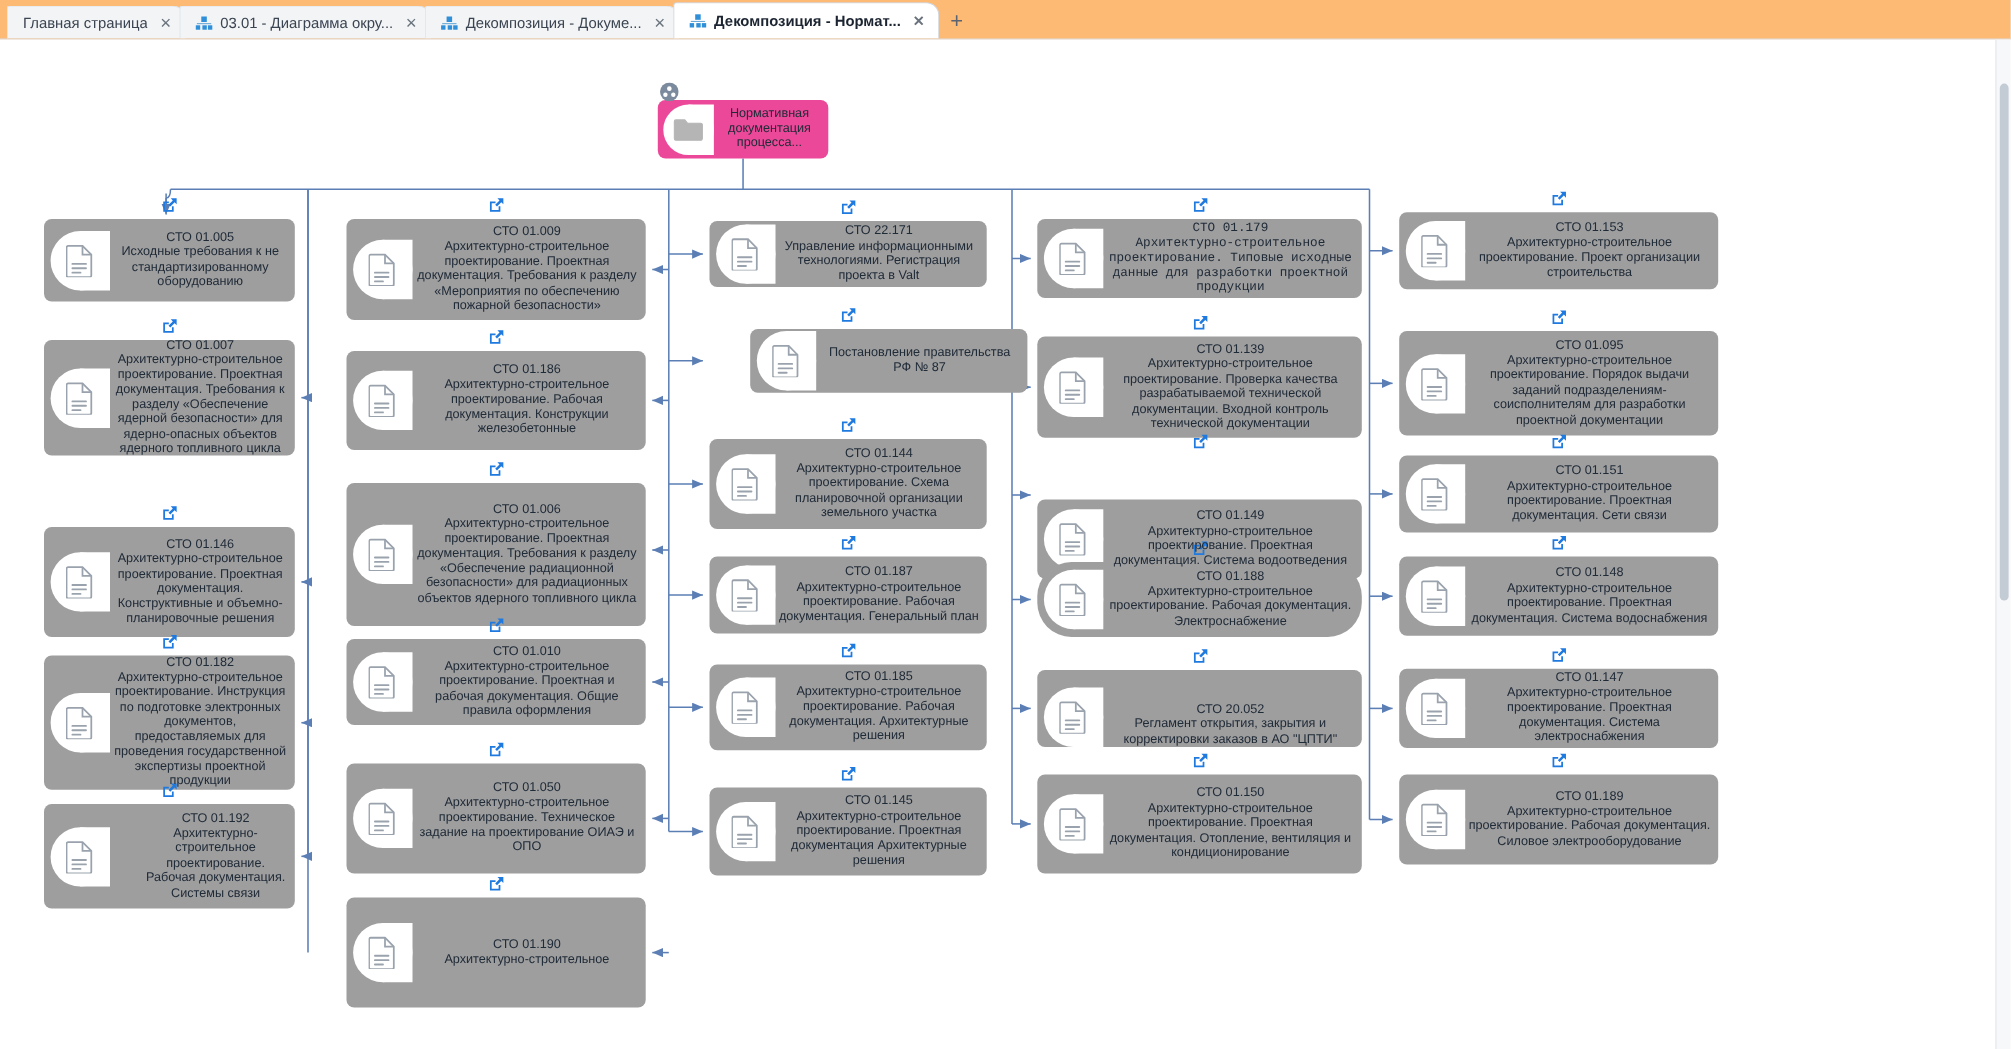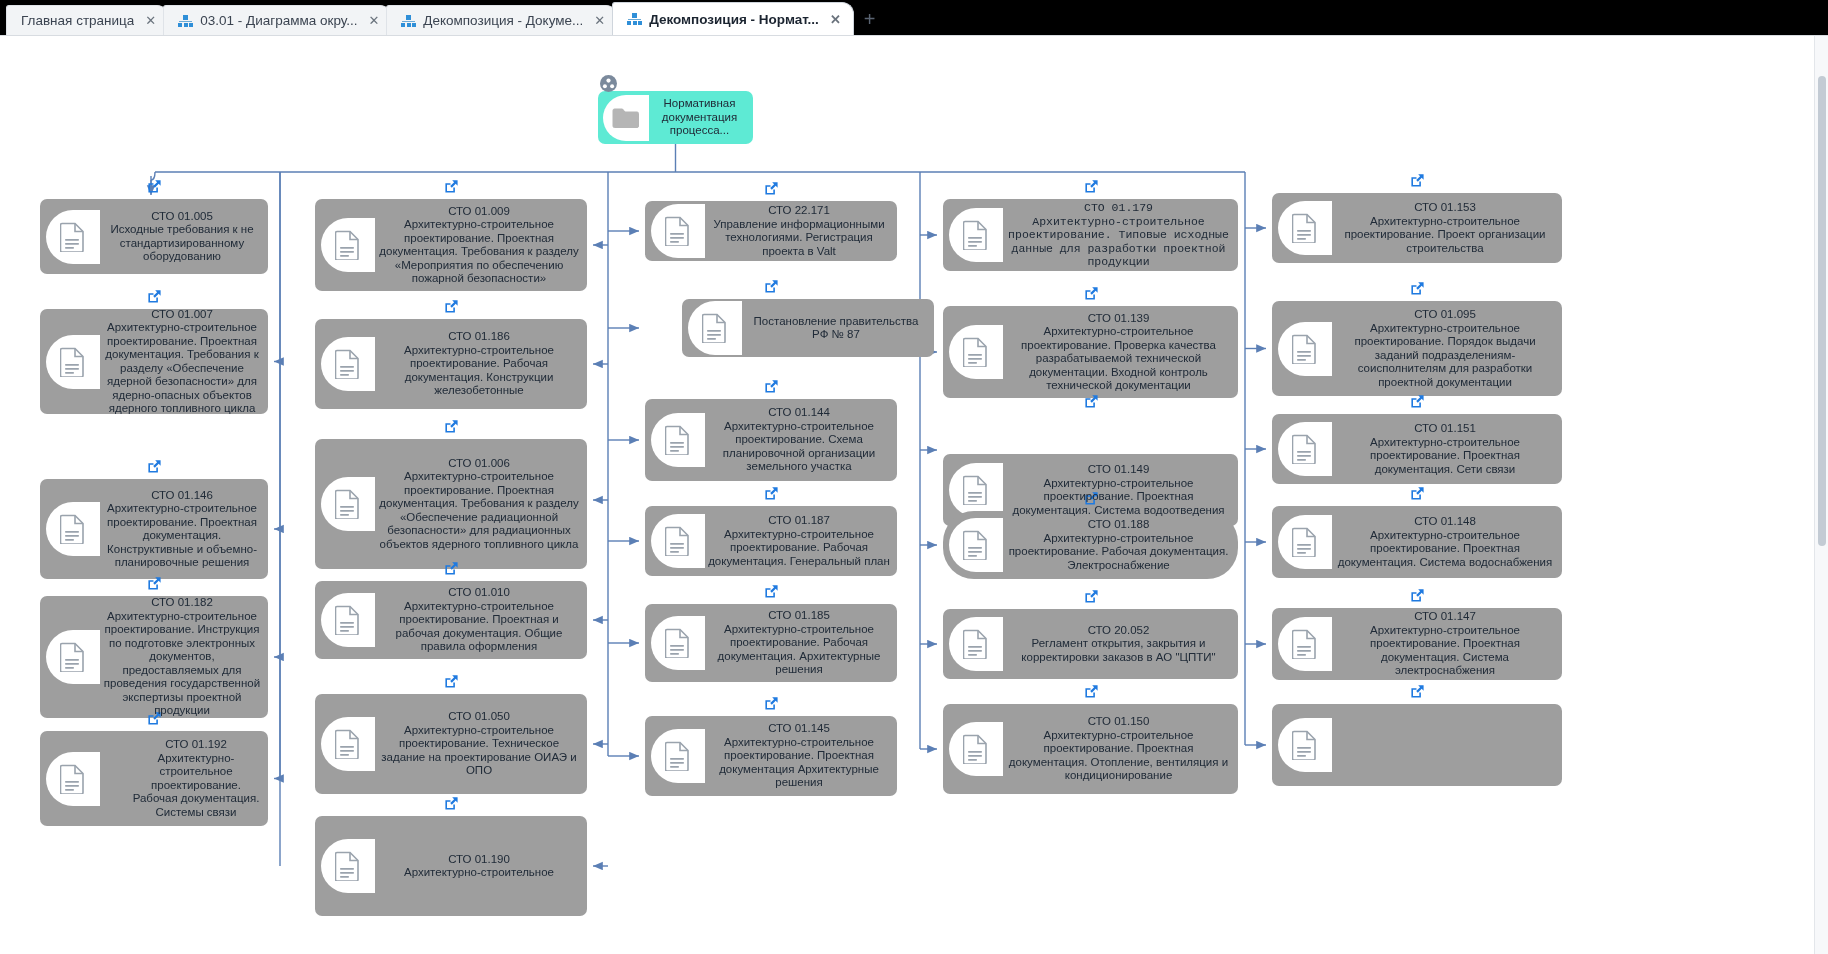--- a/index.html
+++ b/index.html
@@ -7,21 +7,21 @@
     width: 1828px; height: 954px;
     overflow: hidden;
     background: #ffffff;
     font-family: "Liberation Sans", sans-serif;
   }
 
   
   .tabbar {
     position: relative;
     height: 36px;
-    background: #000000;
+    background: #fdba74;
     border-bottom: 1px solid #d8dce1;
     display: flex;
     align-items: flex-end;
     padding-left: 6px;
     overflow: hidden;
   }
   .tab {
     position: relative;
     height: 30px;
     display: flex;
@@ -119,21 +119,21 @@
     width: calc(100% - 68px);
     text-align: center;
     font-size: 11.5px;
     line-height: 13.5px;
     color: #202b38;
     overflow: hidden;
   }
   .node .ntitle { display: block; }
 
   
-  .node.root { background: #5eead4; }
+  .node.root { background: #ec4899; }
   .node.root .disc { width: 46px; height: 46px; left: 5px; border-radius: 50% 0 0 50%; }
   .node.root .disc::after { left: 23px; width: 23px; height: 46px; border-radius: 0 23px 23px 0; }
   .node.root .ntext { margin-left: 54px; width: calc(100% - 60px); }
 
   
   .extlink {
     position: absolute;
     width: 15px; height: 15px;
     cursor: default;
   }
@@ -606,21 +606,21 @@
     <rect x="5" y="21" width="14" height="1.7" rx=".8" fill="#9aa3ad"></rect>
     <rect x="5" y="25" width="9" height="1.7" rx=".8" fill="#9aa3ad"></rect>
   </svg>
         </div>
         <div class="ntext"><span class="ntitle">СТО 01.188</span>Архитектурно-строительное проектирование. Рабочая документация. Электроснабжение</div>
       </div>
       <div class="extlink" style="left: 1083.5px; top: 455px;"><svg width="15" height="15" viewBox="0 0 15 15">
     <path d="M1.4 4.2h5.1v1.6H3V12h6.3V8.6h1.6v5H1.4z" fill="#1f7ae0"></path>
     <path d="M8.2 1.3h5.4v5.4l-1.9-1.9-3.9 3.9-1.6-1.6 3.9-3.9z" fill="#1f7ae0"></path>
   </svg></div>
-      <div class="node" style="left: 943px; top: 573px; width: 295px; height: 70px;">
+      <div class="node" style="left: 943px; top: 573px; width: 295px; height: 70px; align-items: flex-end;">
         <div class="disc">
           <svg width="26" height="30" viewBox="0 0 26 30" fill="none">
     <path d="M2 1.5h13l8 8v19a1.5 1.5 0 0 1-1.5 1.5H2A1.5 1.5 0 0 1 .5 28.5V3A1.5 1.5 0 0 1 2 1.5z" stroke="#9aa3ad" stroke-width="1.6" fill="#fff"></path>
     <path d="M15 1.5V9.5h8" stroke="#9aa3ad" stroke-width="1.6" fill="none"></path>
     <rect x="5" y="17" width="14" height="1.7" rx=".8" fill="#9aa3ad"></rect>
     <rect x="5" y="21" width="14" height="1.7" rx=".8" fill="#9aa3ad"></rect>
     <rect x="5" y="25" width="9" height="1.7" rx=".8" fill="#9aa3ad"></rect>
   </svg>
         </div>
         <div class="ntext"><span class="ntitle">СТО 20.052 </span>Регламент открытия, закрытия и корректировки заказов в АО "ЦПТИ"</div>
@@ -728,20 +728,21 @@
       <div class="node" style="left: 1272px; top: 668px; width: 290px; height: 82px;">
         <div class="disc">
           <svg width="26" height="30" viewBox="0 0 26 30" fill="none">
     <path d="M2 1.5h13l8 8v19a1.5 1.5 0 0 1-1.5 1.5H2A1.5 1.5 0 0 1 .5 28.5V3A1.5 1.5 0 0 1 2 1.5z" stroke="#9aa3ad" stroke-width="1.6" fill="#fff"></path>
     <path d="M15 1.5V9.5h8" stroke="#9aa3ad" stroke-width="1.6" fill="none"></path>
     <rect x="5" y="17" width="14" height="1.7" rx=".8" fill="#9aa3ad"></rect>
     <rect x="5" y="21" width="14" height="1.7" rx=".8" fill="#9aa3ad"></rect>
     <rect x="5" y="25" width="9" height="1.7" rx=".8" fill="#9aa3ad"></rect>
   </svg>
         </div>
+        <div class="ntext"><span class="ntitle">СТО 01.189</span>Архитектурно-строительное проектирование. Рабочая документация. Силовое электрооборудование</div>
       </div>
       <div class="extlink" style="left: 1410px; top: 648px;"><svg width="15" height="15" viewBox="0 0 15 15">
     <path d="M1.4 4.2h5.1v1.6H3V12h6.3V8.6h1.6v5H1.4z" fill="#1f7ae0"></path>
     <path d="M8.2 1.3h5.4v5.4l-1.9-1.9-3.9 3.9-1.6-1.6 3.9-3.9z" fill="#1f7ae0"></path>
   </svg></div>
     </div>
 
   <div class="vscroll">
     <div class="thumb"></div>
   </div>

